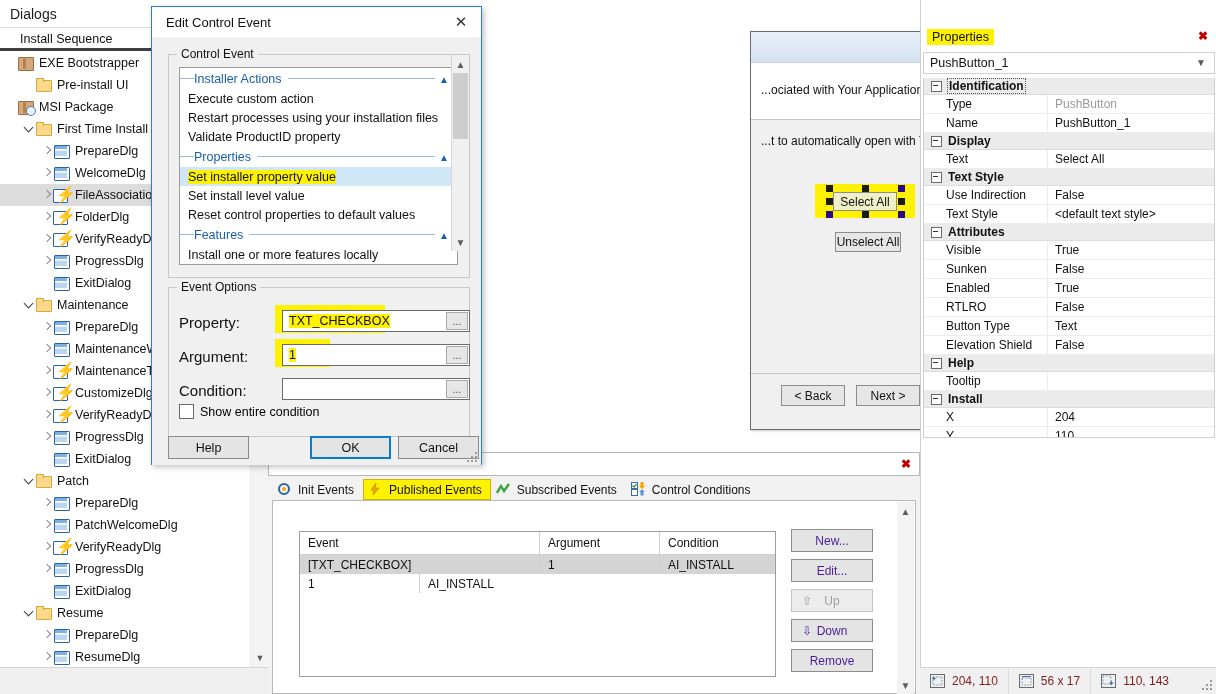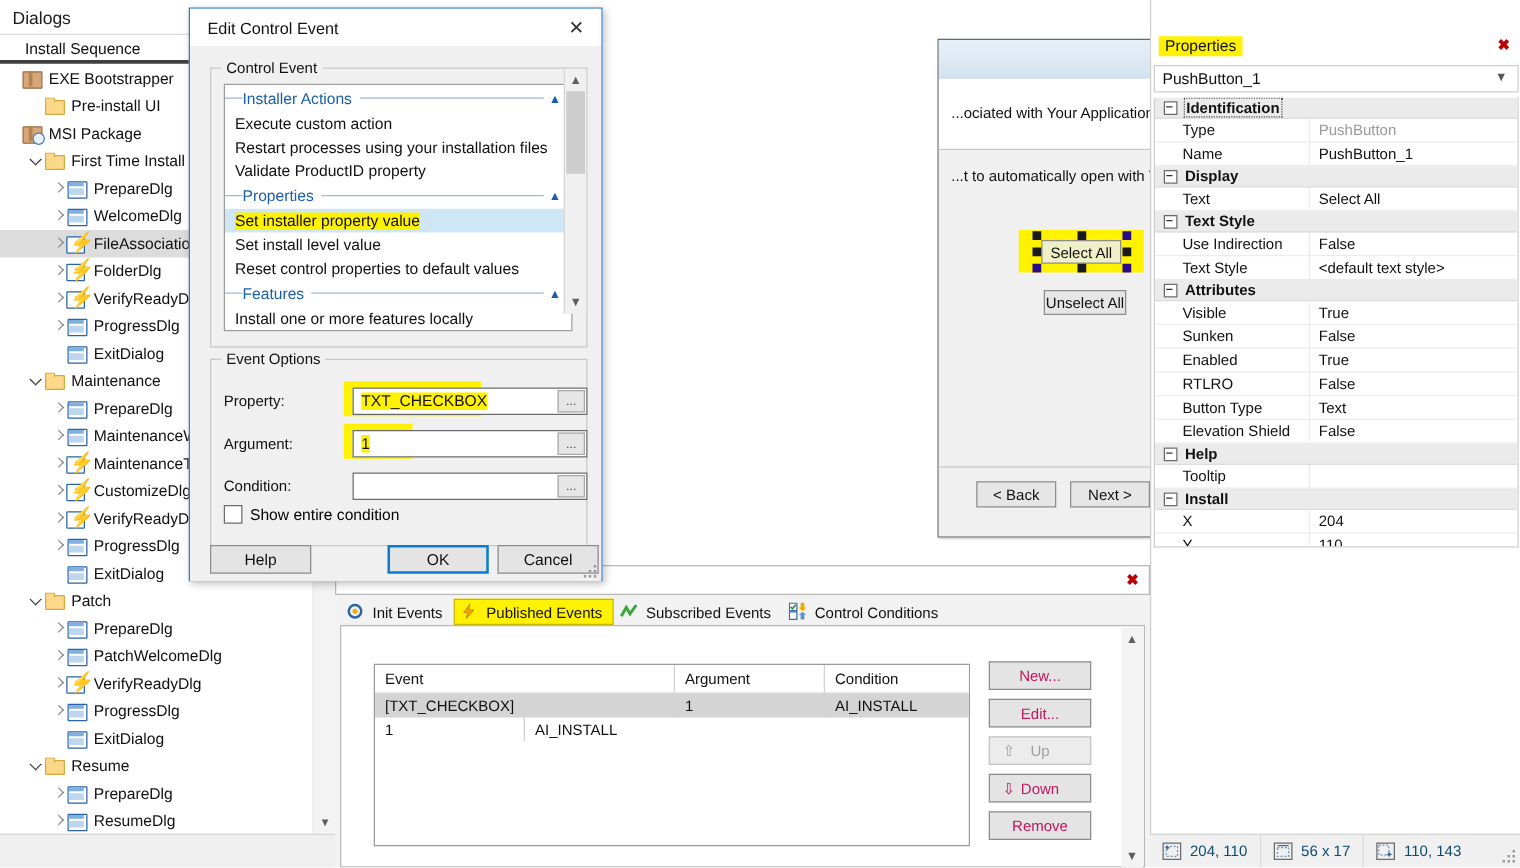--- a/index.html
+++ b/index.html
@@ -127,21 +127,21 @@
   .evt-row{display:flex;height:19px;}
   .evt-row.sel{background:#d4d4d4;}
   .evt-row div{font-size:12px;color:#111;padding-left:8px;display:flex;align-items:center;
      box-sizing:border-box;}
   .c-evt{width:240px;border-right:1px solid #d0d0d0;}
   .c-arg{width:120px;border-right:1px solid #d0d0d0;}
   .c-cond{width:115px;}
   
   #evt-buttons{left:518px;top:28px;width:92px;}
   .sidebtn{width:82px;height:23px;border:1px solid #8c8c8c;background:#e4e4e4;
-     display:flex;align-items:center;justify-content:center;font-size:12px;color:#be185d;
+     display:flex;align-items:center;justify-content:center;font-size:12px;color:#4c1d95;
      margin-bottom:7px;box-sizing:border-box;position:relative;}
   .sidebtn.disabled{color:#a0a0a0;background:#ececec;border-color:#c4c4c4;}
   .arrow-g{position:absolute;left:10px;font-size:12px;}
   #bp-scroll{right:1px;top:1px;width:17px;height:192px;background:#f3f3f3;position:absolute;}
 
   
   #props-panel{left:920px;top:0;width:296px;height:694px;background:#ffffff;
      border-left:1px solid #cfcfcf;box-sizing:border-box;}
   #props-title{left:0;top:25px;width:296px;height:24px;display:flex;align-items:center;
      background:#fff;box-sizing:border-box;}
@@ -164,21 +164,21 @@
   .prop-row{display:flex;height:18px;border-bottom:1px solid #ececec;}
   .prop-name{width:124px;font-size:12px;color:#111;padding-left:22px;box-sizing:border-box;
      display:flex;align-items:center;border-right:1px solid #ececec;}
   .prop-val{flex:1;font-size:12px;color:#111;padding-left:7px;display:flex;align-items:center;}
   .prop-val.dim{color:#9a9a9a;}
 
   
   #statusbar{left:920px;top:667px;width:296px;height:27px;background:#f0f0f0;
      border-top:1px solid #d5d5d5;display:flex;align-items:center;box-sizing:border-box;}
   .status-item{display:flex;align-items:center;height:27px;padding:0 10px;
-     font-size:12px;color:#0c4a6e;border-right:1px solid #dcdcdc;}
+     font-size:12px;color:#7f1d1d;border-right:1px solid #dcdcdc;}
   .status-ico{width:15px;height:14px;margin-right:7px;border:1px solid #6b6b6b;
      position:relative;box-sizing:border-box;flex:0 0 15px;}
   #grip{position:absolute;right:3px;bottom:3px;width:11px;height:11px;}
   #grip i{position:absolute;width:2px;height:2px;background:#9a9a9a;}
 
   
   #modal{left:151px;top:6px;width:331px;height:459px;background:#f0f0f0;
      border:1px solid #2a7fd4;box-sizing:border-box;box-shadow:2px 2px 6px rgba(0,0,0,.25);}
   #modal-title{left:0;top:0;width:100%;height:30px;background:#ffffff;
      display:flex;align-items:center;box-sizing:border-box;}
@@ -199,21 +199,21 @@
   .ce-cat-line{position:absolute;left:0;right:22px;top:10px;height:1px;background:#9db8d8;z-index:1;}
   .ce-cat-caret{position:absolute;right:8px;top:6px;color:#1a5fa8;font-size:10px;z-index:2;}
   .ce-item{height:19px;display:flex;align-items:center;padding-left:8px;font-size:12.5px;color:#111;}
   .ce-item.sel{background:#cfe6f7;}
   .ce-item.sel .hl{background:#fff200;}
   #ce-list-sb{position:absolute;right:0;top:0;width:17px;height:196px;background:#f0f0f0;
      border-left:1px solid #d5d5d5;}
   #ce-list-sb-thumb{position:absolute;left:1px;top:18px;width:15px;height:66px;background:#cdcdcd;}
 
   #eo-group{left:16px;top:250px;width:300px;height:148px;}
-  .eo-label{position:absolute;font-size:12px;color:#111;left:10px;}
+  .eo-label{position:absolute;font-size:15px;color:#111;left:10px;}
   .eo-input{position:absolute;left:113px;width:188px;height:22px;border:1px solid #6a6a6a;
      background:#fff;box-sizing:border-box;display:flex;align-items:center;}
   .eo-input .val{margin-left:6px;font-size:12.5px;color:#111;}
   .eo-btn{position:absolute;right:1px;top:1px;width:22px;height:18px;border:1px solid #a8a8a8;
      background:#e6e6e6;display:flex;align-items:center;justify-content:center;font-size:10px;
      color:#444;box-sizing:border-box;}
   .hl-box{position:absolute;background:#fff200;}
   #cb-row{position:absolute;left:10px;top:116px;display:flex;align-items:center;}
   #cb-box{width:13px;height:13px;border:1px solid #6a6a6a;background:#fff;margin-right:6px;}
   #modal-footer{position:absolute;left:0;top:399px;width:100%;height:30px;}

